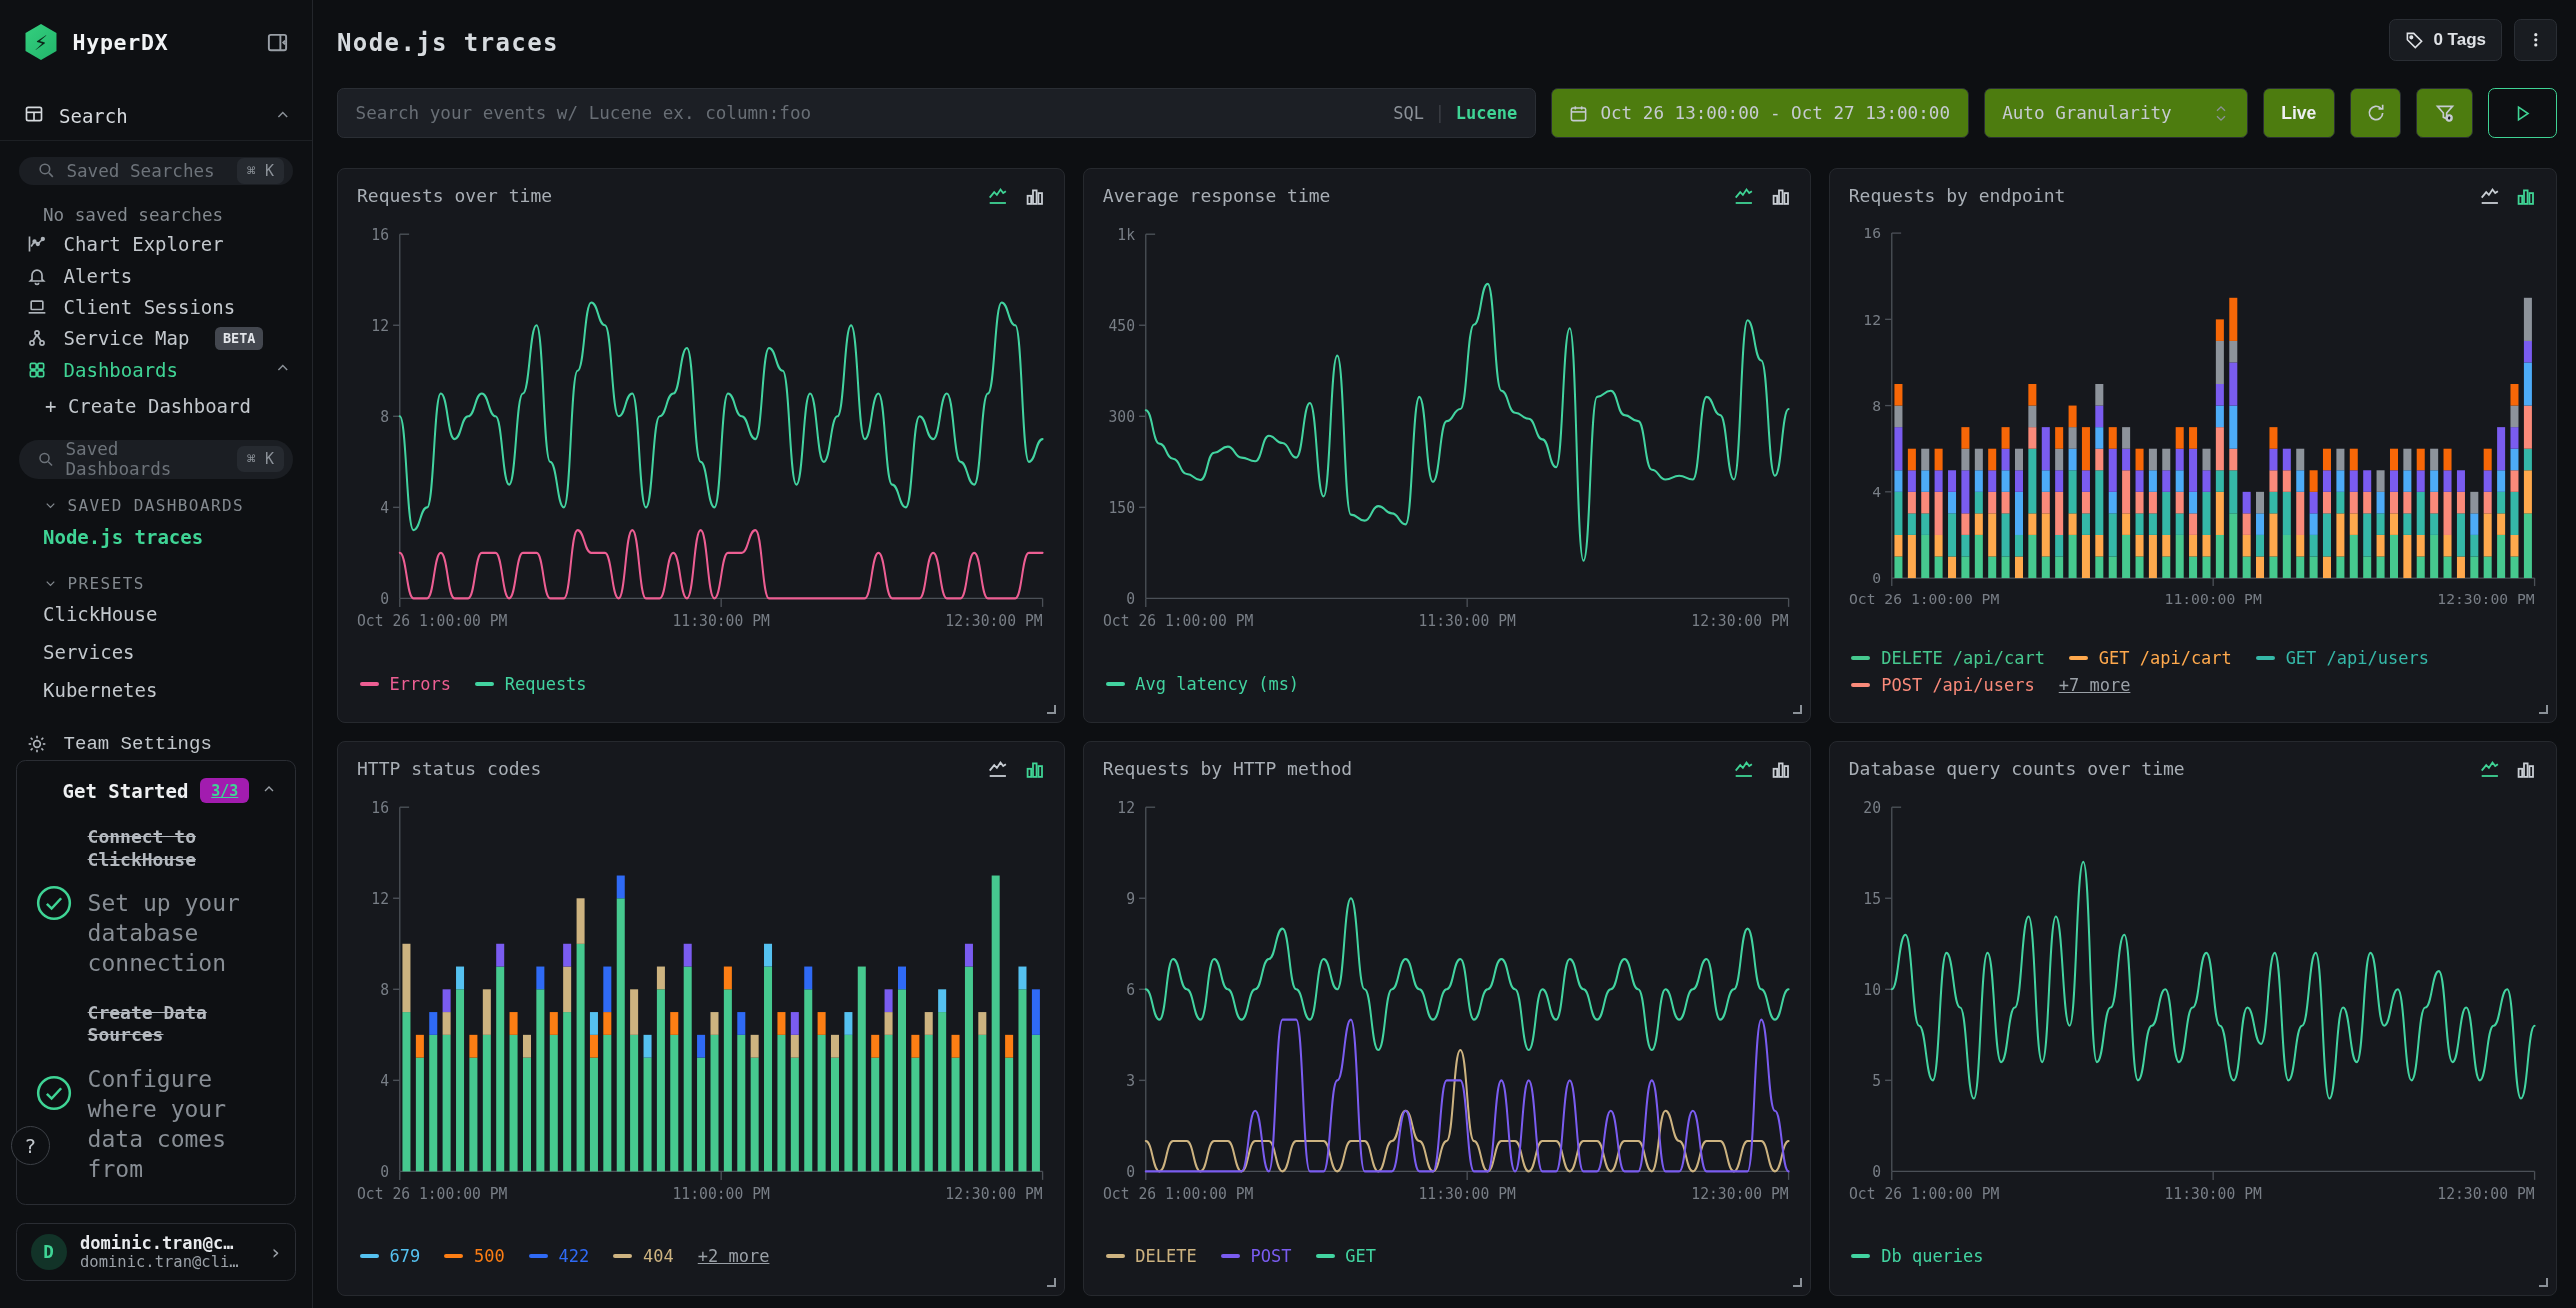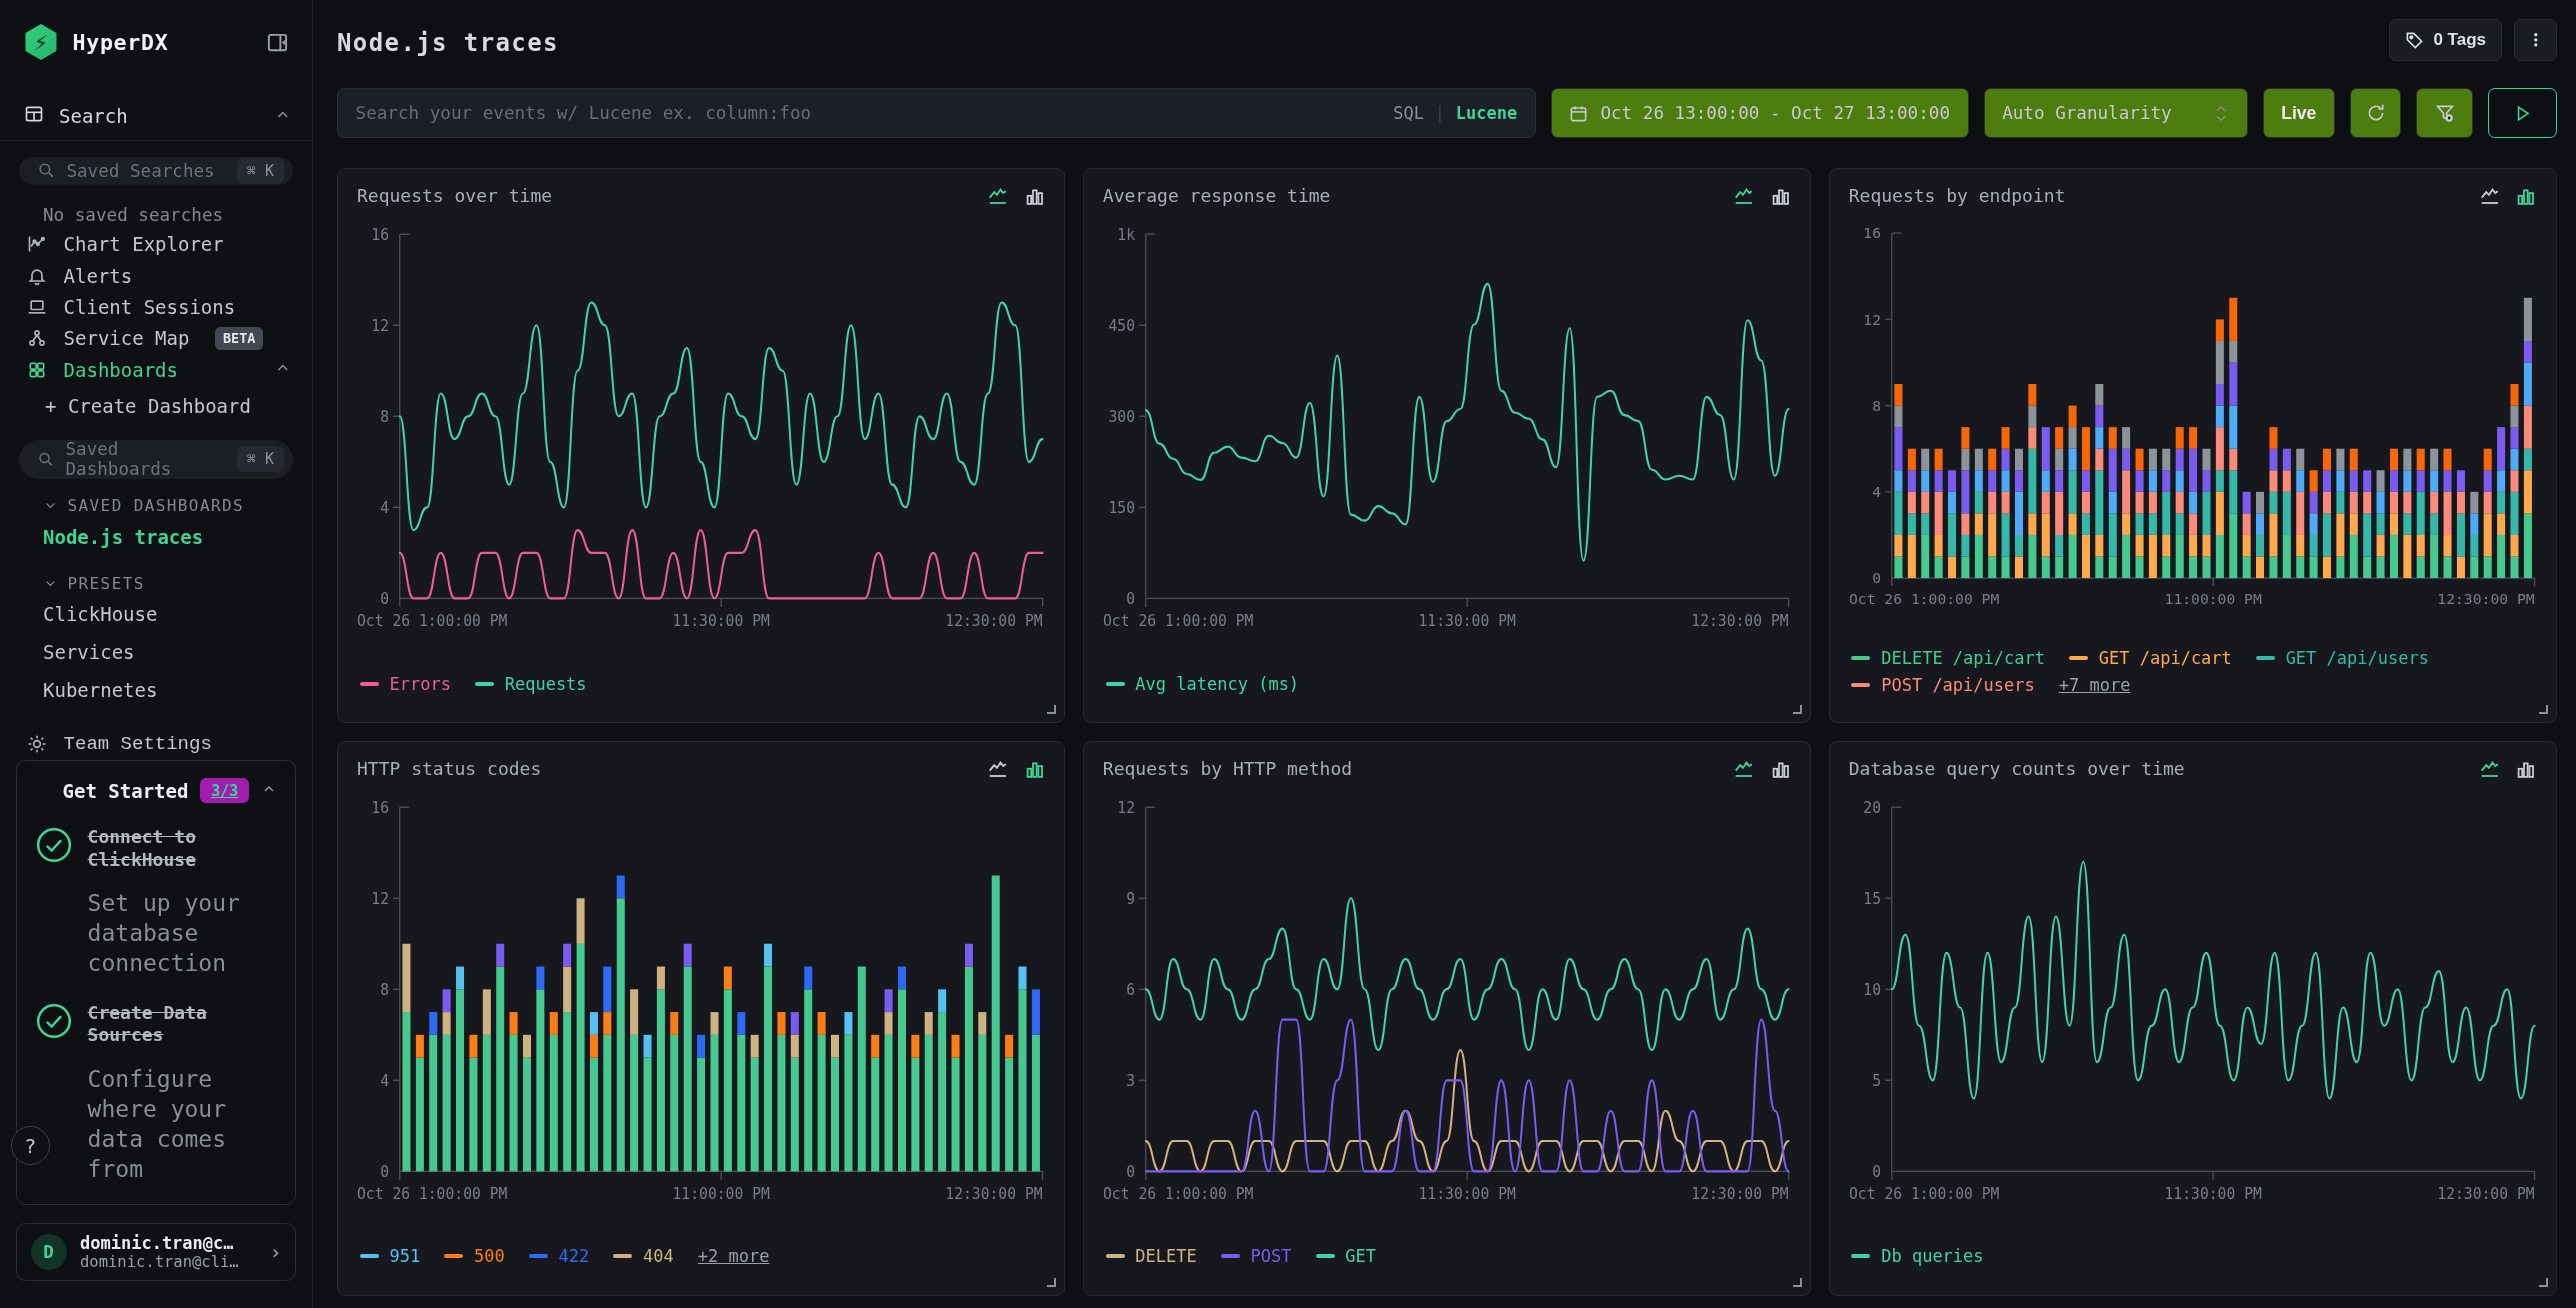--- a/index.html
+++ b/index.html
@@ -36,21 +36,21 @@
     font-size:16px; color:#83898f; letter-spacing:1.4px; cursor:pointer; }
   .dash-link { padding:8px 0 8px 43px; font-size:19px; color:#c3c8cd; cursor:pointer; }
   .dash-link.active { color:#3fd495; font-weight:bold; }
   .sidebar-bottom { margin-top:auto; padding:0 16px 27px 16px; position:relative; }
   .get-started { border:1.4px solid #2a2d33; border-radius:9.5px; padding:17.6px 17.6px 20px 17.6px; }
   .gs-head { display:flex; align-items:center; gap:12px;margin-left:28px; }
   .gs-title { font-weight:bold; font-size:19px; color:#eef0f2; }
   .gs-badge { background:#11municipio;} 
   .gs-badge { background:#a21caf; color:#3fd495; font-size:15px; font-weight:bold; border-radius:6px; padding:3.4px 10.8px;text-decoration:underline; }
   .gs-head .chev { margin-left:auto; color:#9aa0a7; }
-  .gs-item { display:flex; gap:15px; margin-top:23px; }
+  .gs-item { display:flex; gap:15px; margin-top:23px; align-items:center; }
   .gs-check { flex:0 0 38px; height:38px; }
   .gs-item-title { font-weight:bold; font-size:18px; color:#b4b9bf; text-decoration:line-through; line-height:1.25; }
   .gs-item-sub { font-size:23px; color:#888e95; line-height:1.3; margin-top:18px; }
   .help-circle { position:absolute; left:10.8px; bottom:143px; width:39px; height:39px; border:1.4px solid #3c4046;
     border-radius:50%; background:#0e1013; color:#c3c8cd; display:flex; align-items:center; justify-content:center;
     font-size:20px; cursor:pointer; }
   .user-card { margin-top:17.6px; border:1.4px solid #2a2d33; border-radius:9.5px; height:58px;
     display:flex; align-items:center; padding:0 13.5px; gap:13.5px; cursor:pointer; }
   .avatar { width:36px; height:36px; border-radius:50%; background:#123328; color:#3fd495;
     font-weight:bold; font-size:17.6px; display:flex; align-items:center; justify-content:center; }
@@ -920,21 +920,21 @@
               <rect x="969.9" y="351.9" width="12.0" height="32.2" fill="#fd7e14"></rect>
               <rect x="989.9" y="287.5" width="12.0" height="257.5" fill="#46c98f"></rect>
               <rect x="989.9" y="255.3" width="12.0" height="32.2" fill="#55c1f0"></rect>
               <rect x="1010.0" y="351.9" width="12.0" height="193.1" fill="#46c98f"></rect>
               <rect x="1010.0" y="287.5" width="12.0" height="64.4" fill="#2f6af5"></rect>
             </svg>
           </div>
         <div class="legend">
             <span class="legend-item">
               <span class="legend-swatch" style="background: rgb(85, 193, 240);"></span>
-              <span style="color: rgb(85, 193, 240);">951</span>
+              <span style="color: rgb(85, 193, 240);">679</span>
             </span>
             <span class="legend-item">
               <span class="legend-swatch" style="background: rgb(253, 126, 20);"></span>
               <span style="color: rgb(253, 126, 20);">500</span>
             </span>
             <span class="legend-item">
               <span class="legend-swatch" style="background: rgb(47, 106, 245);"></span>
               <span style="color: rgb(47, 106, 245);">422</span>
             </span>
             <span class="legend-item">

